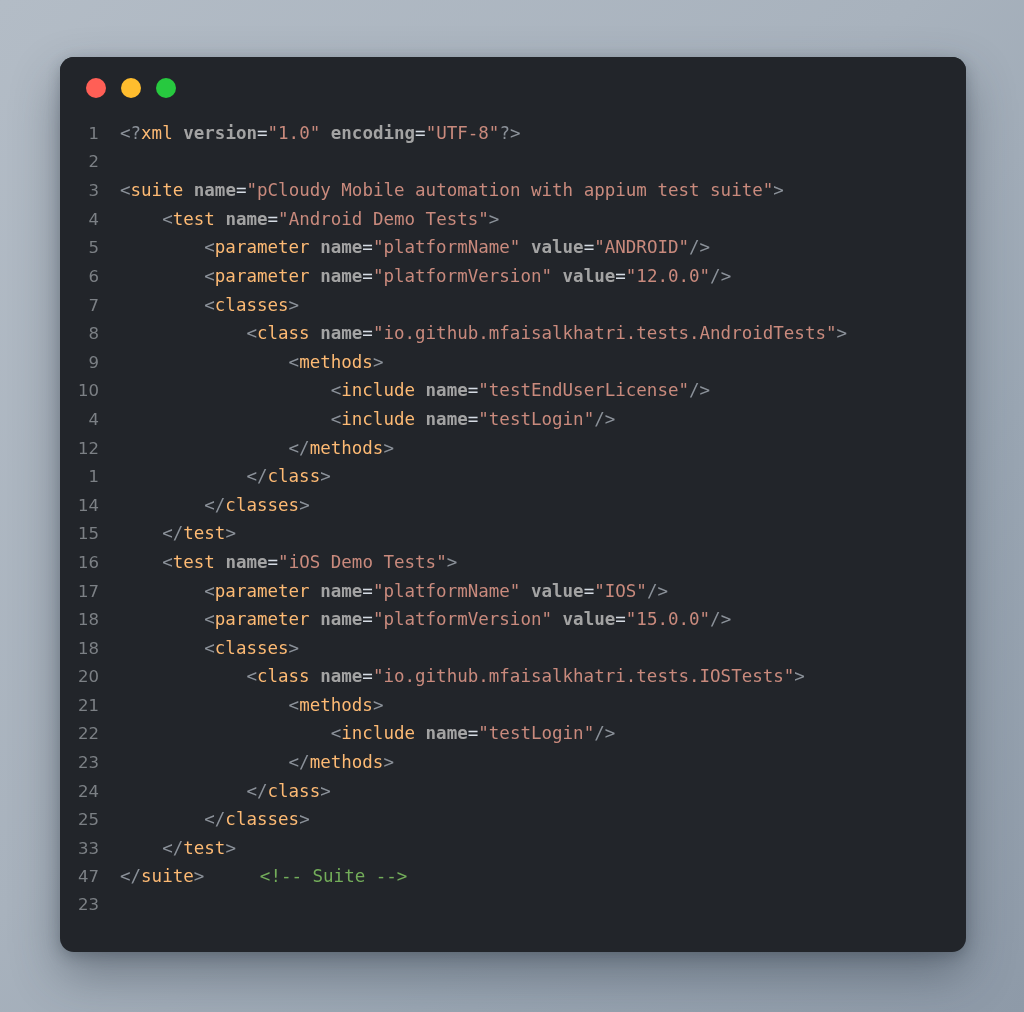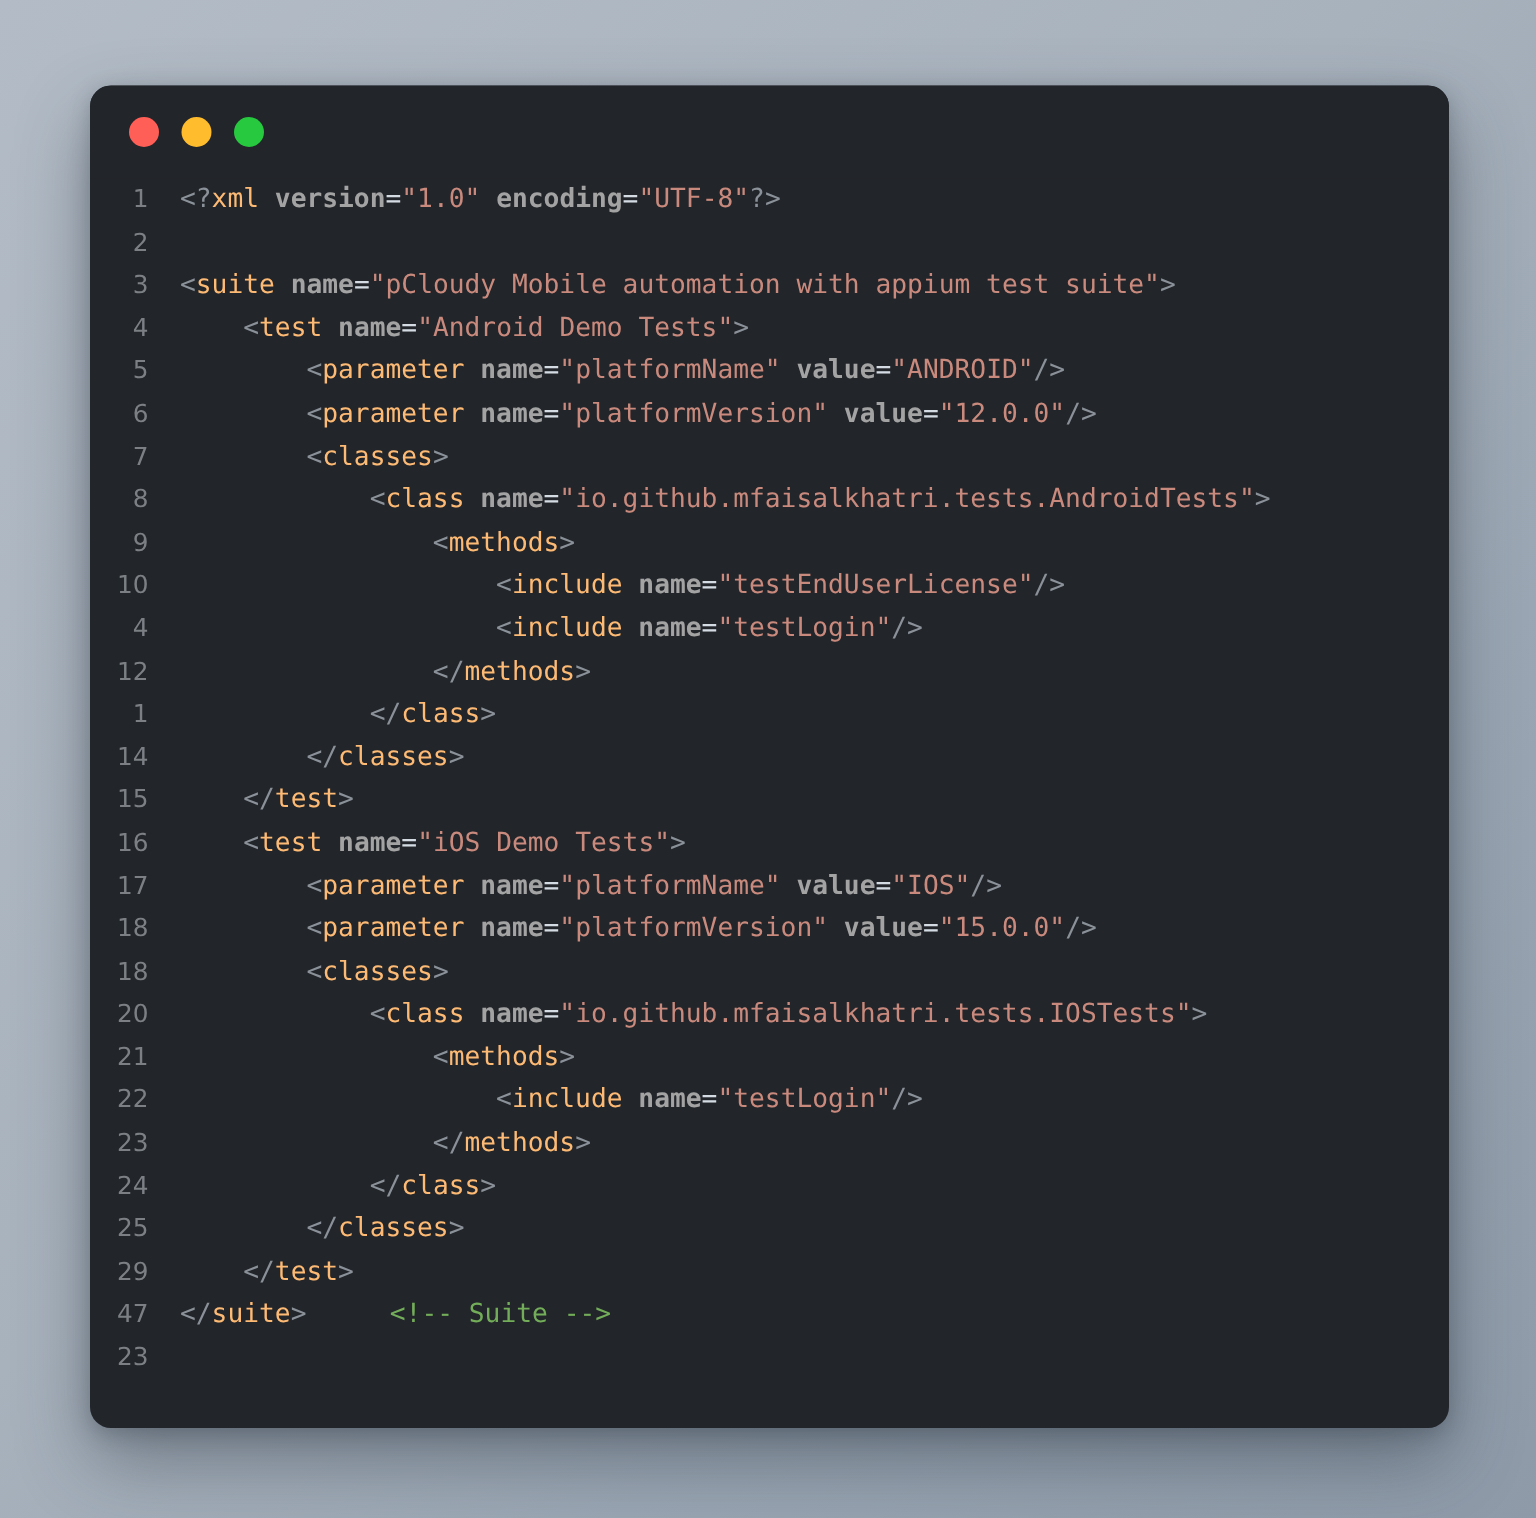--- a/index.html
+++ b/index.html
@@ -118,18 +118,18 @@
       <div class="code-line"><span class="lineno">16</span><span class="linecode"><span class="t-punct">    &lt;</span><span class="t-tag">test</span><span class="t-plain"> </span><span class="t-attr">name</span><span class="t-eq">=</span><span class="t-string">"iOS Demo Tests"</span><span class="t-punct">&gt;</span></span></div>
       <div class="code-line"><span class="lineno">17</span><span class="linecode"><span class="t-punct">        &lt;</span><span class="t-tag">parameter</span><span class="t-plain"> </span><span class="t-attr">name</span><span class="t-eq">=</span><span class="t-string">"platformName"</span><span class="t-plain"> </span><span class="t-attr">value</span><span class="t-eq">=</span><span class="t-string">"IOS"</span><span class="t-punct">/&gt;</span></span></div>
       <div class="code-line"><span class="lineno">18</span><span class="linecode"><span class="t-punct">        &lt;</span><span class="t-tag">parameter</span><span class="t-plain"> </span><span class="t-attr">name</span><span class="t-eq">=</span><span class="t-string">"platformVersion"</span><span class="t-plain"> </span><span class="t-attr">value</span><span class="t-eq">=</span><span class="t-string">"15.0.0"</span><span class="t-punct">/&gt;</span></span></div>
       <div class="code-line"><span class="lineno">18</span><span class="linecode"><span class="t-punct">        &lt;</span><span class="t-tag">classes</span><span class="t-punct">&gt;</span></span></div>
       <div class="code-line"><span class="lineno">20</span><span class="linecode"><span class="t-punct">            &lt;</span><span class="t-tag">class</span><span class="t-plain"> </span><span class="t-attr">name</span><span class="t-eq">=</span><span class="t-string">"io.github.mfaisalkhatri.tests.IOSTests"</span><span class="t-punct">&gt;</span></span></div>
       <div class="code-line"><span class="lineno">21</span><span class="linecode"><span class="t-punct">                &lt;</span><span class="t-tag">methods</span><span class="t-punct">&gt;</span></span></div>
       <div class="code-line"><span class="lineno">22</span><span class="linecode"><span class="t-punct">                    &lt;</span><span class="t-tag">include</span><span class="t-plain"> </span><span class="t-attr">name</span><span class="t-eq">=</span><span class="t-string">"testLogin"</span><span class="t-punct">/&gt;</span></span></div>
       <div class="code-line"><span class="lineno">23</span><span class="linecode"><span class="t-punct">                &lt;/</span><span class="t-tag">methods</span><span class="t-punct">&gt;</span></span></div>
       <div class="code-line"><span class="lineno">24</span><span class="linecode"><span class="t-punct">            &lt;/</span><span class="t-tag">class</span><span class="t-punct">&gt;</span></span></div>
       <div class="code-line"><span class="lineno">25</span><span class="linecode"><span class="t-punct">        &lt;/</span><span class="t-tag">classes</span><span class="t-punct">&gt;</span></span></div>
-      <div class="code-line"><span class="lineno">29</span><span class="linecode"><span class="t-punct">    &lt;/</span><span class="t-tag">test</span><span class="t-punct">&gt;</span></span></div>
+      <div class="code-line"><span class="lineno">33</span><span class="linecode"><span class="t-punct">    &lt;/</span><span class="t-tag">test</span><span class="t-punct">&gt;</span></span></div>
       <div class="code-line"><span class="lineno">47</span><span class="linecode"><span class="t-punct">&lt;/</span><span class="t-tag">suite</span><span class="t-punct">&gt;</span><span class="t-plain"> </span><span class="t-comment">&lt;!-- Suite --&gt;</span></span></div>
       <div class="code-line"><span class="lineno">23</span><span class="linecode"></span></div>
     </div>
 
 </div>
 
 </body></html>

